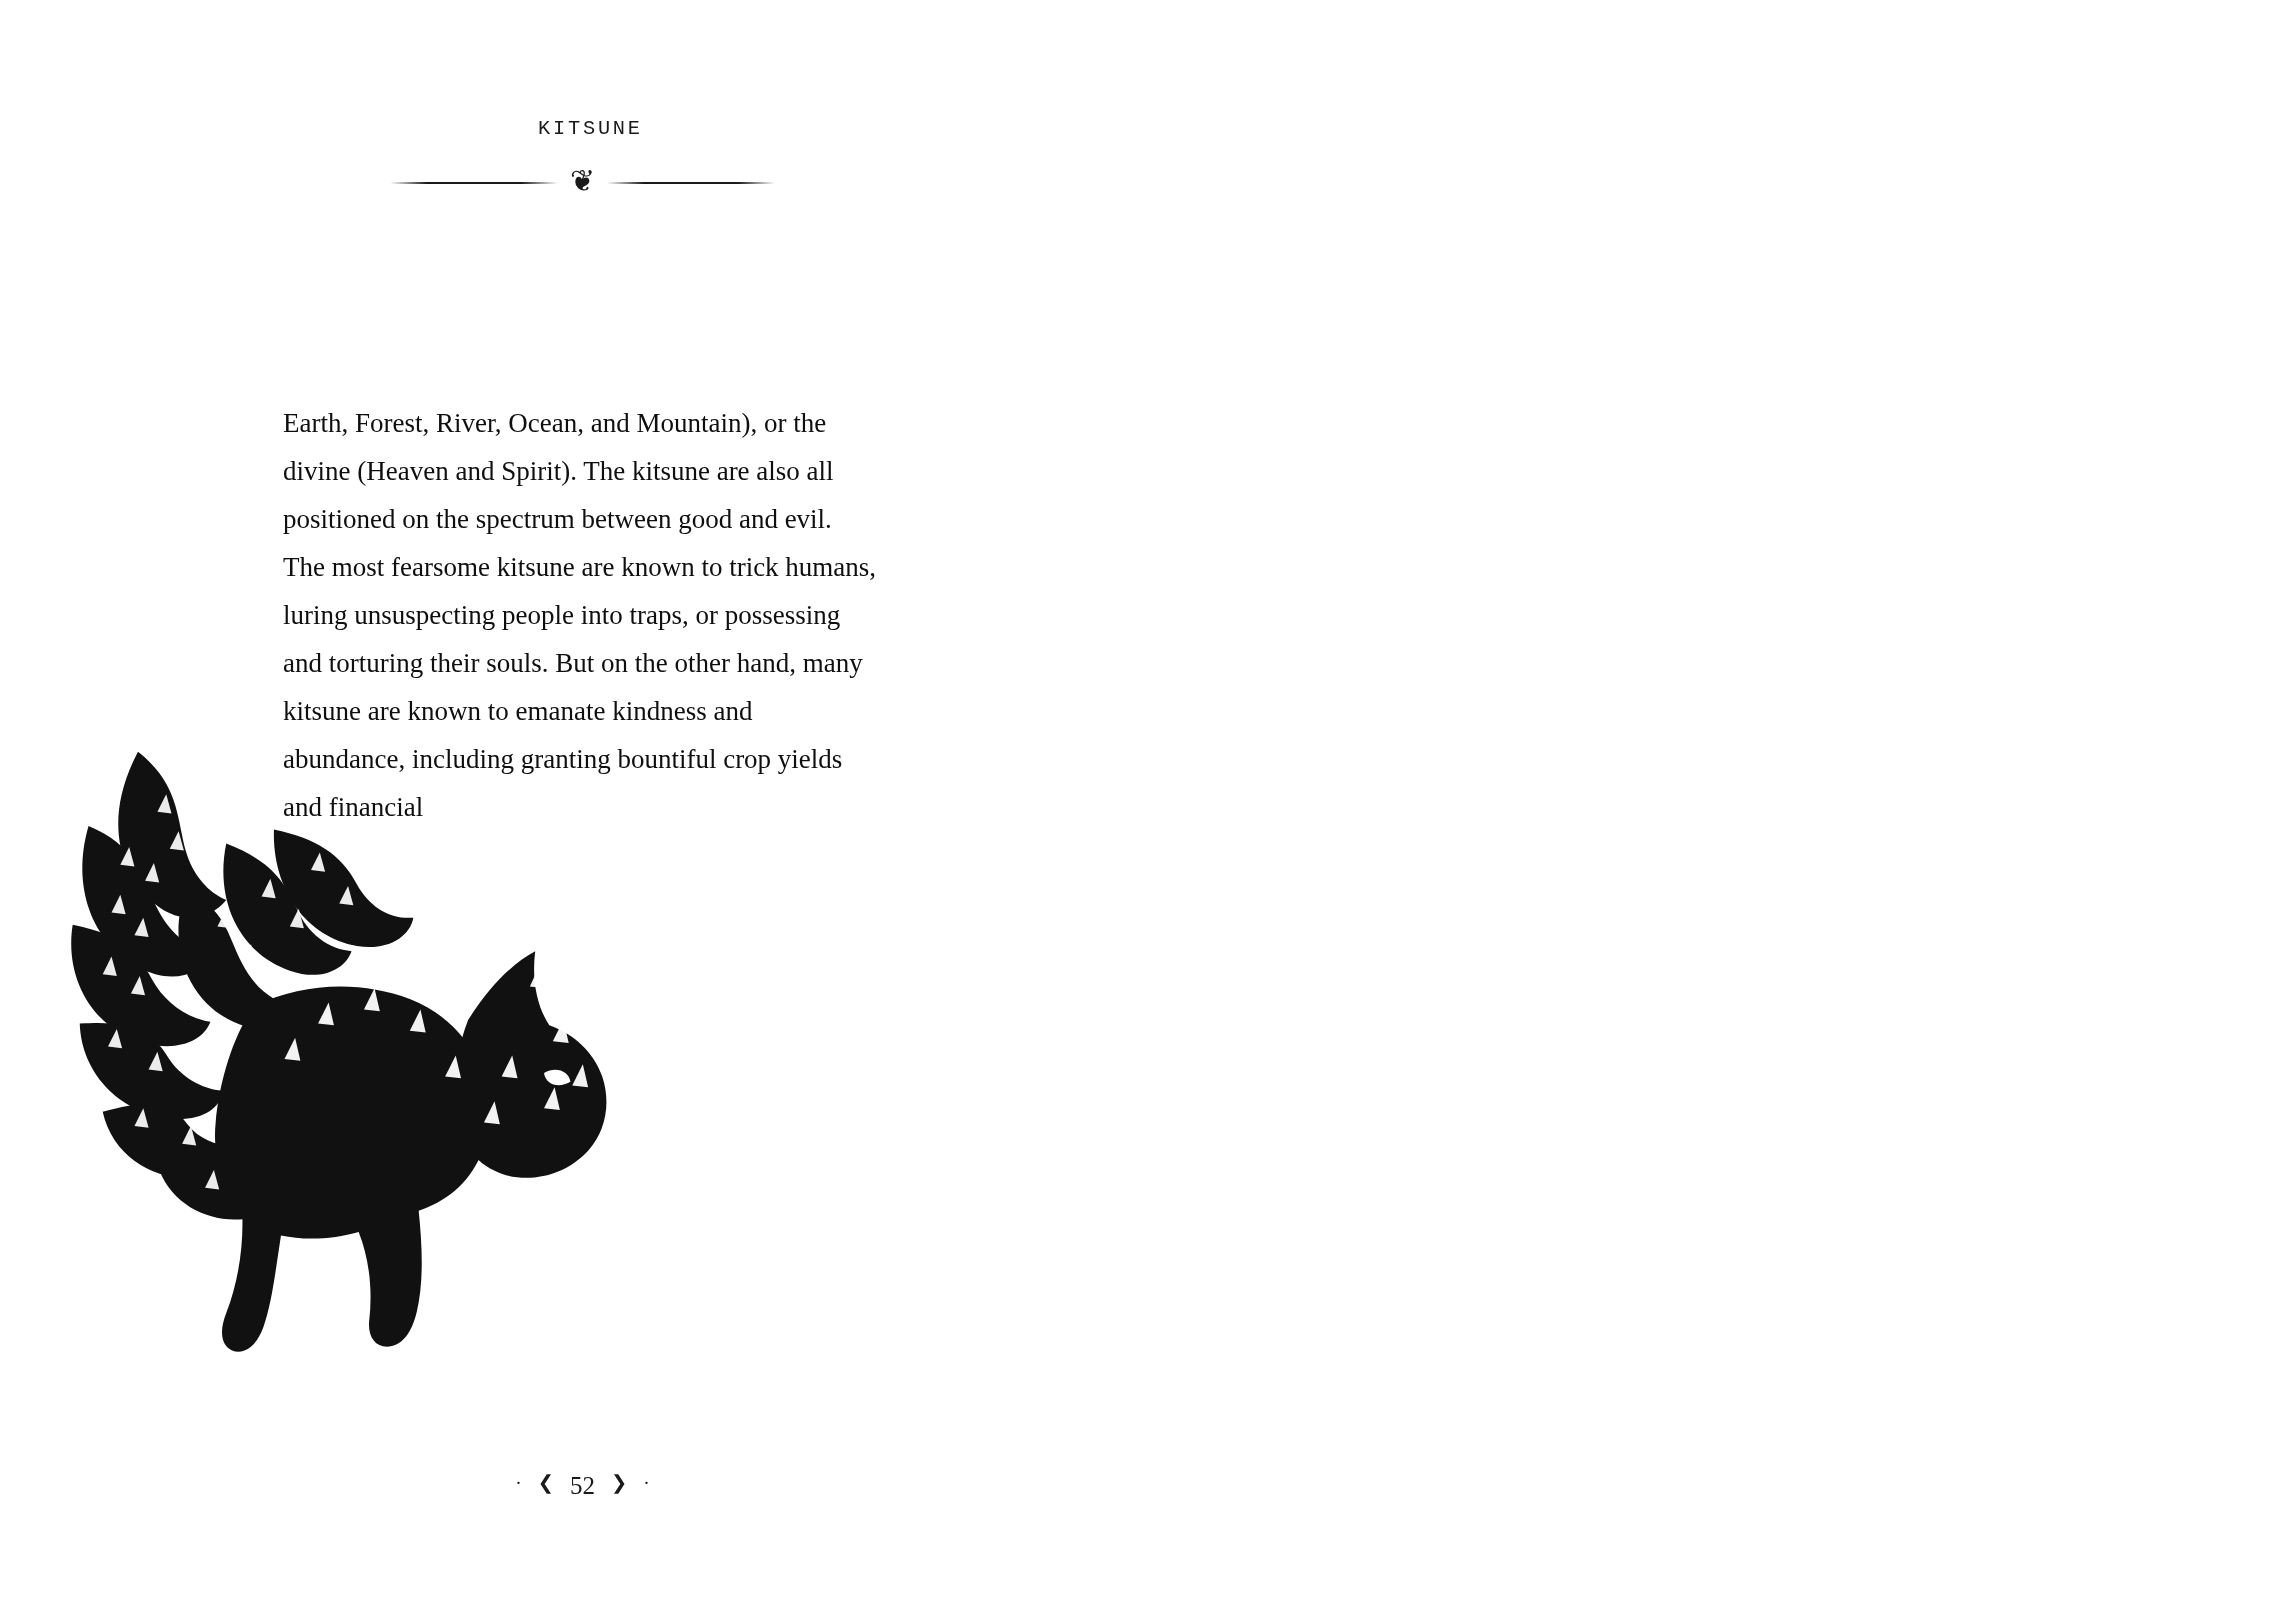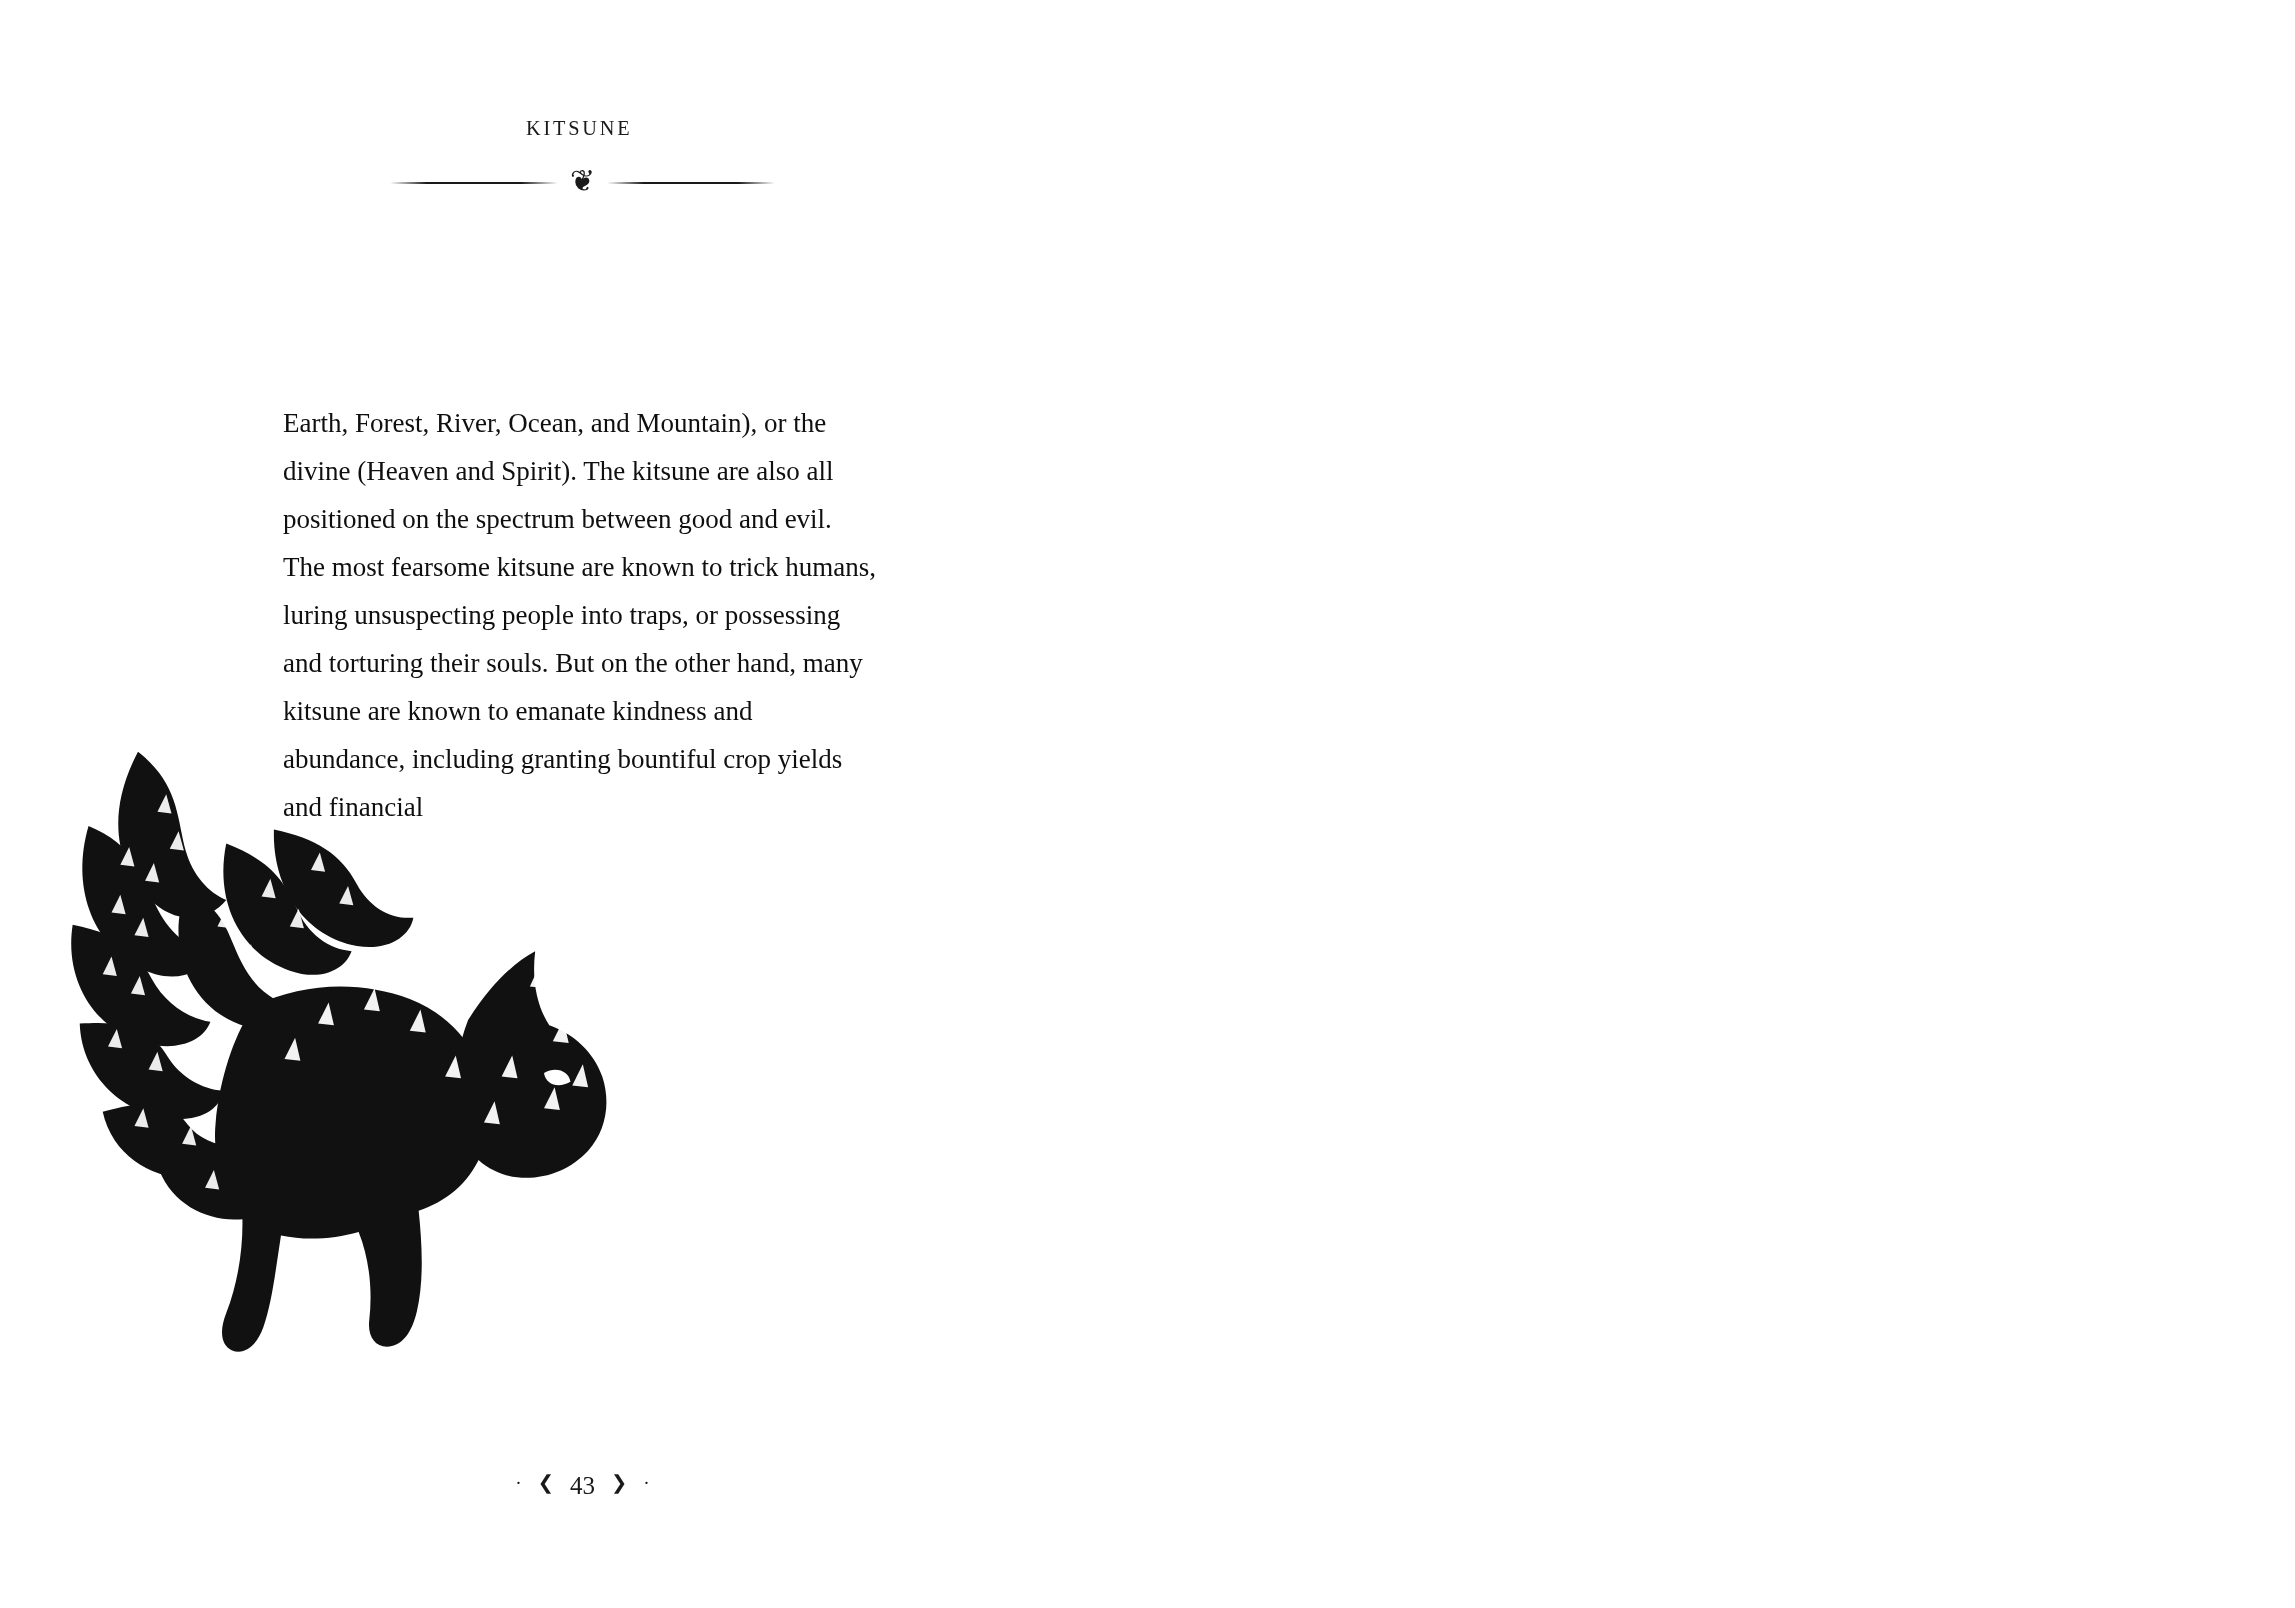--- a/index.html
+++ b/index.html
@@ -26,22 +26,22 @@
     position: relative;
     width: 50%;
     height: 100%;
     box-sizing: border-box;
   }
 
   
   .running-head {
     position: absolute;
     top: 117px;
-    left: 526px;
-    font-family: Liberation Serif, serif;
+    left: 538px;
+    font-family: Liberation Mono, monospace;
     font-size: 20.3px;
     letter-spacing: 2.8px;
     color: #1a1a1a;
   }
 
   
   .ornament {
     position: absolute;
     top: 168px;
     display: flex;
@@ -195,21 +195,21 @@
       </svg>
     </div>
 
     <div class="col col-left">
       <p>Earth, Forest, River, Ocean, and Mountain), or the divine (Heaven and Spirit). The kitsune are also all positioned on the spectrum between good and evil. The most fearsome kitsune are known to trick humans, luring unsuspecting people into traps, or possessing and torturing their souls. But on the other hand, many kitsune are known to emanate kindness and abundance, including granting bountiful crop yields and financial</p>
     </div>
 
     <div class="folio left">
       <span class="dot">·</span>
       <span class="leaf">❮</span>
-      <span>43</span>
+      <span>52</span>
       <span class="leaf">❯</span>
       <span class="dot">·</span>
     </div>
   </div>
 
   <div class="page page-right">
 
     
 
     

